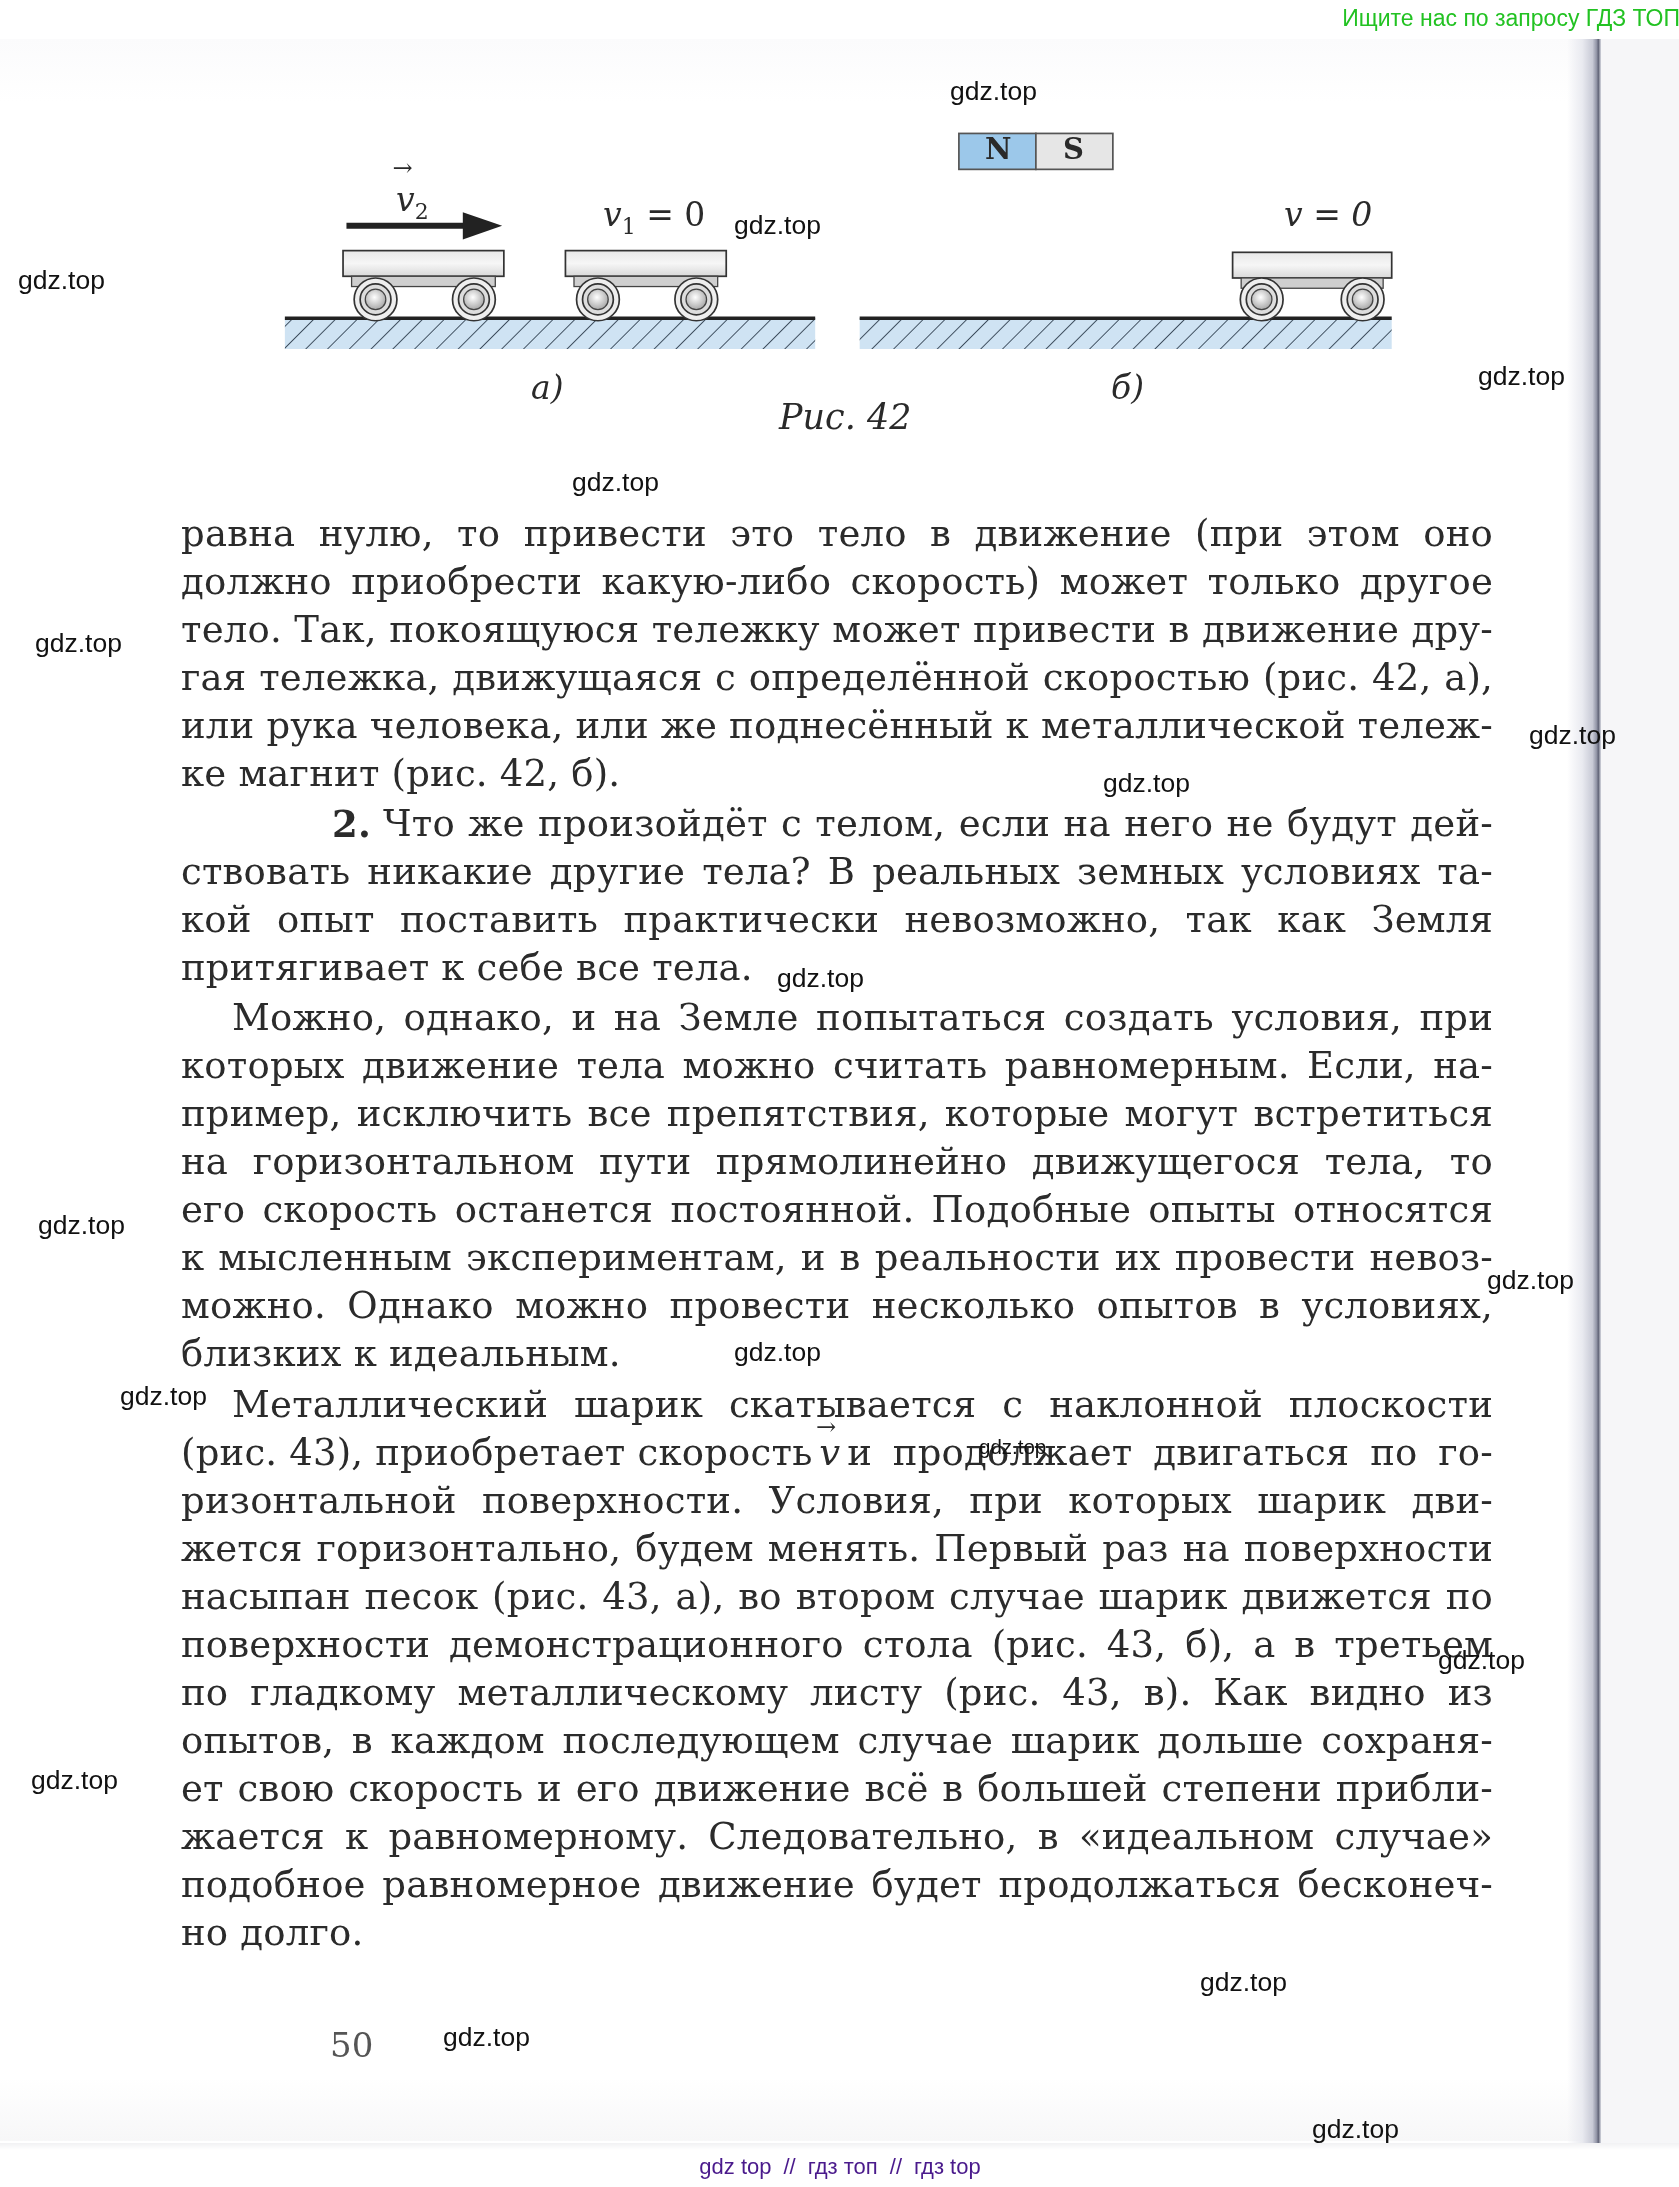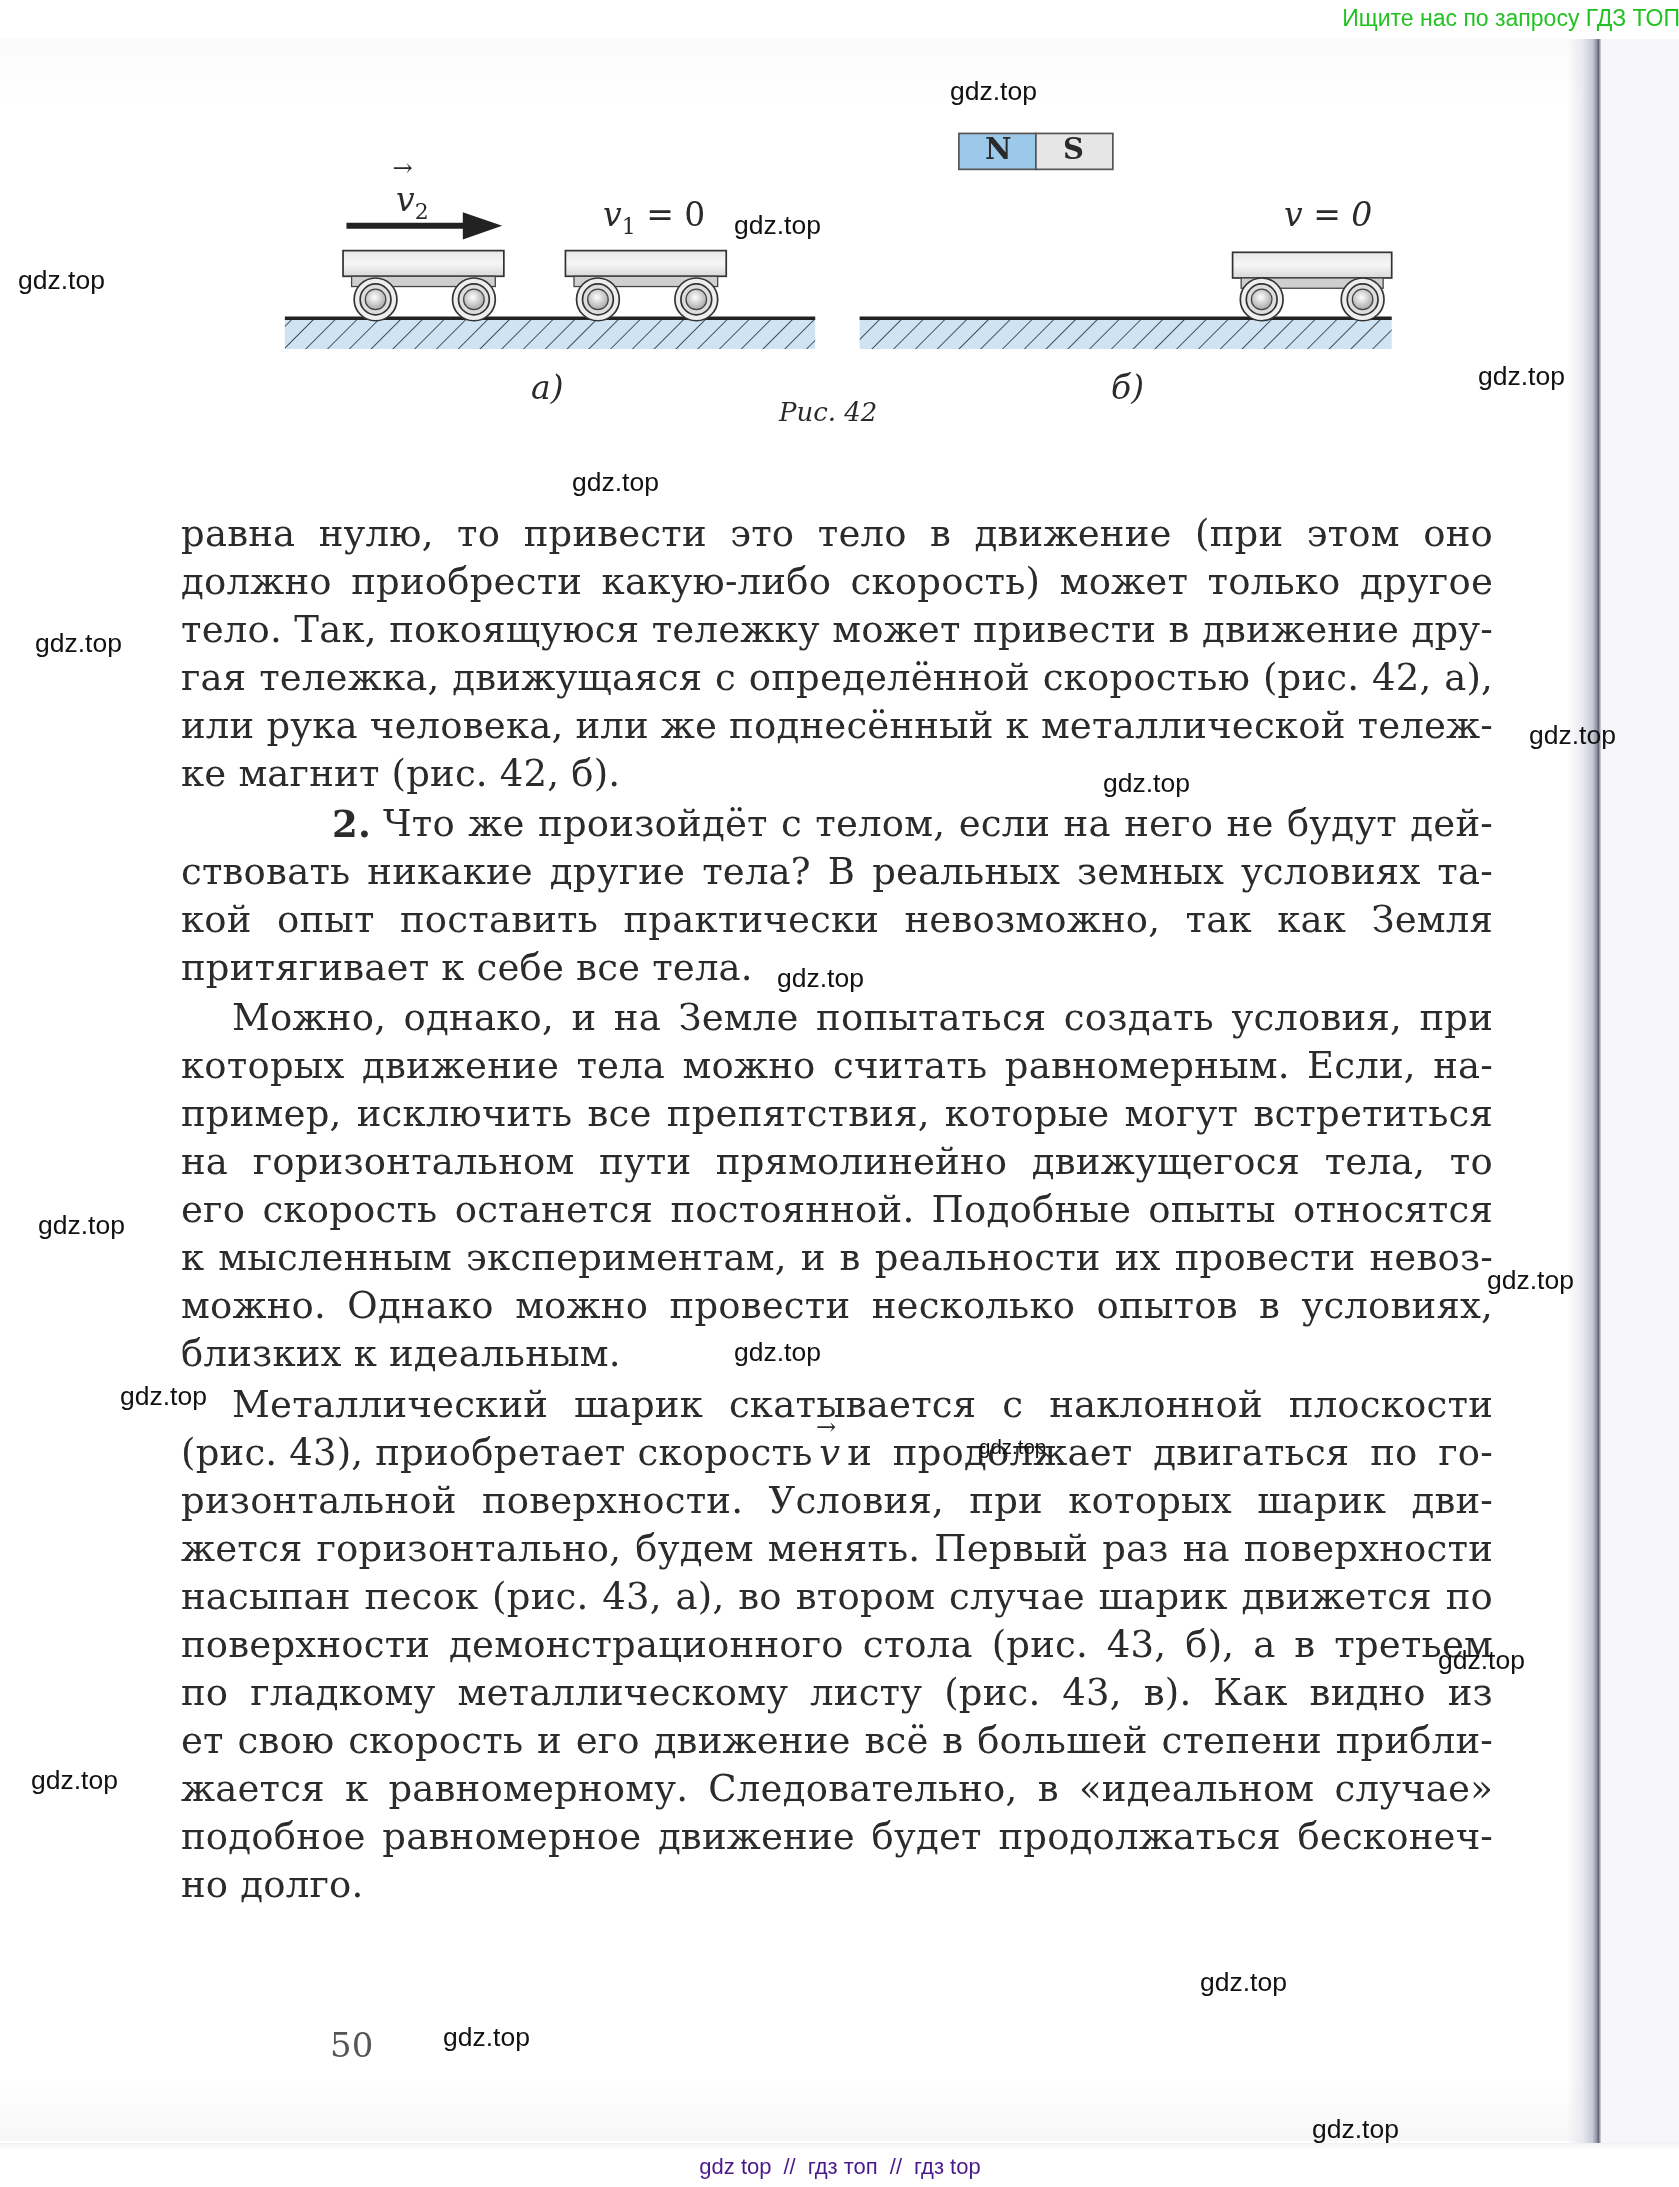--- a/index.html
+++ b/index.html
@@ -33,21 +33,21 @@
     text-align:center; font-family:"Liberation Sans", sans-serif;
     font-size:22px; line-height:36px; color:#4a1a8c;
   }
   .bottom-banner .sep { margin:0 12px; }
 
   
   .figure { position:absolute; left:0; top:0; width:1680px; height:479px; }
   .fig-label { position:absolute; font-style:italic; font-size:33px; color:#2a2a2a; }
   .math { position:absolute; font-style:italic; font-size:33px; color:#2a2a2a; white-space:nowrap; }
   .math sub { font-style:normal; font-size:22px; }
-  .caption { position:absolute; font-style:italic; font-size:26px; color:#2a2a2a; }
+  .caption { position:absolute; font-style:italic; font-size:35px; color:#2a2a2a; }
 
   .text-block { position:absolute; left:181px; width:1312px; }
   .line {
     font-size:37px; line-height:48px; height:48px; color:#2b2b2b;
     text-align:justify; text-align-last:justify; white-space:nowrap;
     letter-spacing:0.2px;
   }
   .line.last { text-align-last:left; }
   .line .num { font-weight:bold; }
   .line.indent-s { padding-left:51px; }
@@ -208,20 +208,21 @@
   <div class="line" style="display:flex;justify-content:space-between;height:48px;">
     <span>(рис. 43), приобретает скорость</span>
     <span class="vec" style="margin:0 6.8px">v</span>
     <span style="flex:1;text-align:justify;text-align-last:justify;">и продолжает двигаться по го-</span>
   </div>
   <div class="line">ризонтальной поверхности. Условия, при которых шарик дви-</div>
   <div class="line">жется горизонтально, будем менять. Первый раз на поверхности</div>
   <div class="line">насыпан песок (рис. 43, а), во втором случае шарик движется по</div>
   <div class="line">поверхности демонстрационного стола (рис. 43, б), а в третьем</div>
   <div class="line">по гладкому металлическому листу (рис. 43, в). Как видно из</div>
+  <div class="line">опытов, в каждом последующем случае шарик дольше сохраня-</div>
   <div class="line">ет свою скорость и его движение всё в большей степени прибли-</div>
   <div class="line">жается к равномерному. Следовательно, в «идеальном случае»</div>
   <div class="line">подобное равномерное движение будет продолжаться бесконеч-</div>
   <div class="line last">но долго.</div>
 </div>
 
 <div class="page-num">50</div>
 
 <span class="wm" style="left:950px;top:68px;">gdz.top</span>
 <span class="wm" style="left:734px;top:202px;">gdz.top</span>

